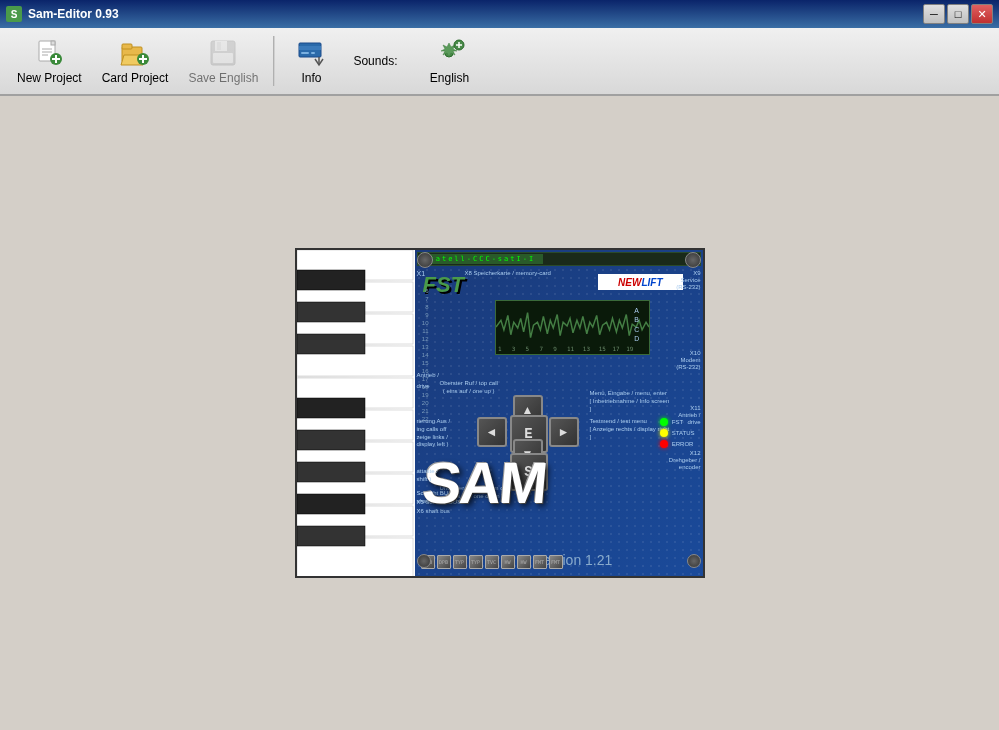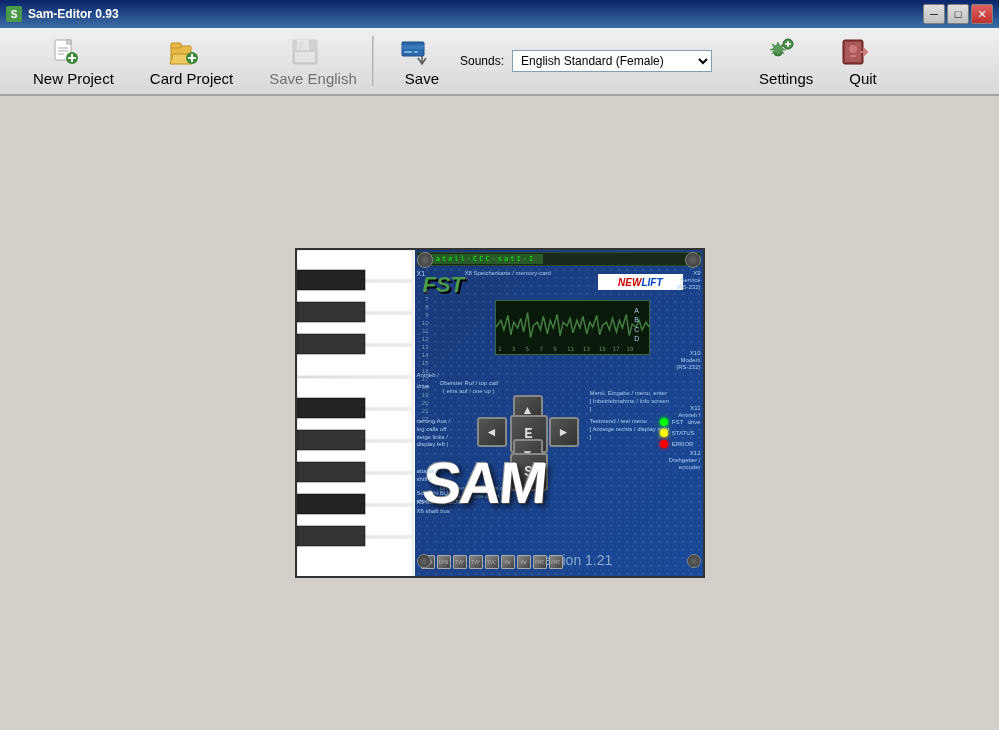--- a/index.html
+++ b/index.html
@@ -96,25 +96,24 @@
     .toolbar-icon {
       width: 32px;
       height: 32px;
       margin-bottom: 2px;
       display: flex;
       align-items: center;
       justify-content: center;
     }
 
     .toolbar-label {
-      font-size: 15px;
+      font-size: 12px;
       color: #000;
       text-align: center;
       white-space: nowrap;
-      margin-left: 16px;
     }
 
     .toolbar-separator {
       width: 2px;
       height: 50px;
       background: linear-gradient(to right, #a0a0a0, #e0e0e0);
       margin: 0 4px;
     }
 
     
@@ -466,54 +465,40 @@
     <div class="toolbar-icon">
       <svg class="icon-svg" viewBox="0 0 32 32">
         <rect x="4" y="6" width="22" height="14" rx="1" fill="#2a6aaa" stroke="#1a4a8a" stroke-width="1"></rect>
         <rect x="4" y="9" width="22" height="4" fill="#3a7aba"></rect>
         <rect x="6" y="15" width="8" height="2" fill="#7ab0e0" rx="1"></rect>
         <rect x="16" y="15" width="4" height="2" fill="#7ab0e0" rx="1"></rect>
         <path d="M20 22 L24 28 L28 22" fill="none" stroke="#555" stroke-width="1.5"></path>
         <line x1="24" y1="20" x2="24" y2="28" stroke="#555" stroke-width="1.5"></line>
       </svg>
     </div>
-    <span class="toolbar-label">Save</span>
+    <span class="toolbar-label">Info</span>
   </div>
 
   <div id="sounds-row">
     <span id="sounds-label">Sounds:</span>
-    <select id="sounds-select">
-    <option value="English Standard (Female)">English Standard (Female)</option><option value="English Standard (Male)">English Standard (Male)</option><option value="German Standard">German Standard</option><option value="French Standard">French Standard</option></select>
   </div>
 
   <div class="toolbar-btn" style="margin-left: 20px;">
     <div class="toolbar-icon">
       <svg class="icon-svg" viewBox="0 0 32 32">
         <circle cx="16" cy="16" r="4" fill="#4a8a4a" stroke="#2a6a2a" stroke-width="1"></circle>
         <path d="M16 6 L18 10 L22 8 L20 12 L24 14 L20 14 L22 18 L18 16 L16 20 L14 16 L10 18 L12 14 L8 14 L12 12 L10 8 L14 10 Z" fill="#5a9a5a" stroke="#3a7a3a" stroke-width="0.5"></path>
         <circle cx="26" cy="8" r="5" fill="#4a8a4a" stroke="#2a6a2a" stroke-width="1"></circle>
         <line x1="26" y1="5" x2="26" y2="11" stroke="white" stroke-width="1.5"></line>
         <line x1="23" y1="8" x2="29" y2="8" stroke="white" stroke-width="1.5"></line>
       </svg>
     </div>
-    <span class="toolbar-label">Settings</span>
-  </div>
-
-  <div class="toolbar-btn">
-    <div class="toolbar-icon">
-      <svg class="icon-svg" viewBox="0 0 32 32">
-        <rect x="4" y="4" width="20" height="24" rx="2" fill="#8a3a3a" stroke="#6a1a1a" stroke-width="1"></rect>
-        <rect x="6" y="6" width="16" height="20" rx="1" fill="#aa5a5a"></rect>
-        <circle cx="14" cy="13" r="4" fill="#cc7a7a"></circle>
-        <line x1="11" y1="20" x2="17" y2="20" stroke="#cc7a7a" stroke-width="2"></line>
-        <path d="M22 16 L28 16 M25 13 L28 16 L25 19" stroke="#cc7a7a" stroke-width="2" fill="none" stroke-linecap="round"></path>
-      </svg>
-    </div>
-    <span class="toolbar-label">Quit</span>
-  </div>
+    <span class="toolbar-label">English</span>
+  </div>
+
 </div>
 
 <div id="main-content">
   <div id="splash-container">
     <div id="splash-bg">
 
       <div id="piano-keys">
         <div style="position:relative; width:100%; height:100%; background: #ddd;">
 
           <div style="position:absolute; left:0; top:0; width:100%; height:100%; background: linear-gradient(to right, #e8e8e8, #ffffff);"></div>

